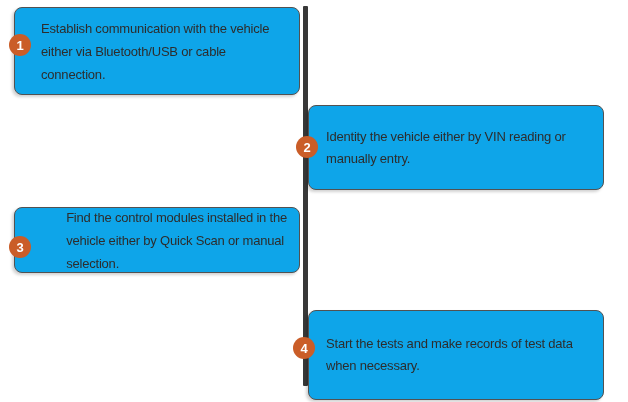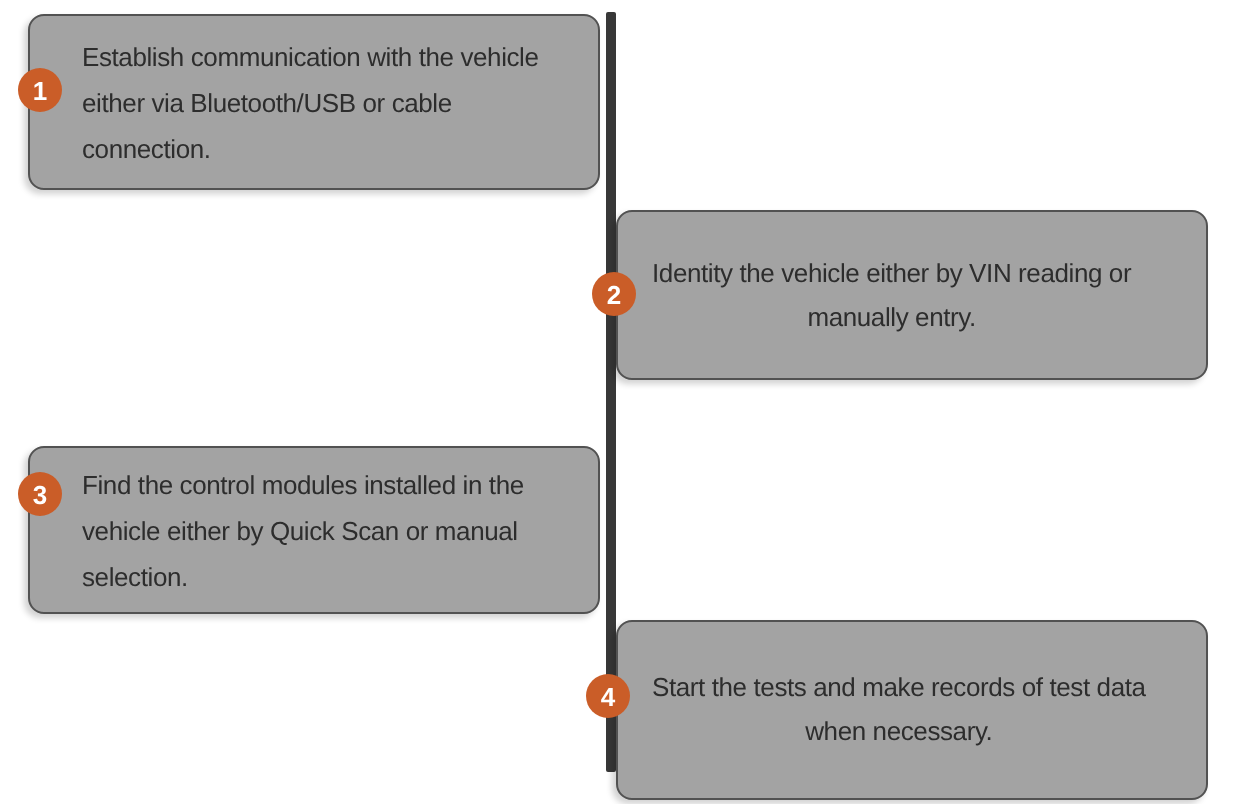--- a/index.html
+++ b/index.html
@@ -21,42 +21,42 @@
     top: 6px;
     width: 5px;
     height: 380px;
     background: #383838;
     border-radius: 1px;
     z-index: 1;
   }
   .step-box {
     position: absolute;
     box-sizing: border-box;
-    background: #a3a3a3;
+    background: #0ea5e9;
     border: 1.5px solid #525252;
     border-radius: 8px;
     box-shadow: -2px 2px 3px rgba(0,0,0,0.18);
     display: flex;
     align-items: center;
     z-index: 2;
   }
   .step-box .step-text {
     margin: 0;
     white-space: pre;
     font-size: 13px;
     line-height: 23px;
     letter-spacing: -0.2px;
     color: #2d2d2d;
   }
   .b1 { left: 14px;  top: 7px;   width: 286px; height: 88px; }
   .b2 { left: 308px; top: 105px; width: 296px; height: 85px; }
-  .b3 { left: 14px;  top: 223px; width: 286px; height: 84px; }
+  .b3 { left: 14px;  top: 207px; width: 286px; height: 66px; justify-content: flex-end; }
   .b4 { left: 308px; top: 310px; width: 296px; height: 90px; }
   .b1 .step-text, .b3 .step-text { padding: 0 12px 0 26px; }
-  .b2 .step-text, .b4 .step-text { padding: 0 8px 0 17px; line-height: 22px; text-align: center; }
+  .b2 .step-text, .b4 .step-text { padding: 0 8px 0 17px; line-height: 22px; }
   .badge {
     position: absolute;
     width: 22px;
     height: 22px;
     border-radius: 50%;
     background: #ca5d28;
     color: #ffffff;
     font-size: 13px;
     font-weight: bold;
     display: flex;

